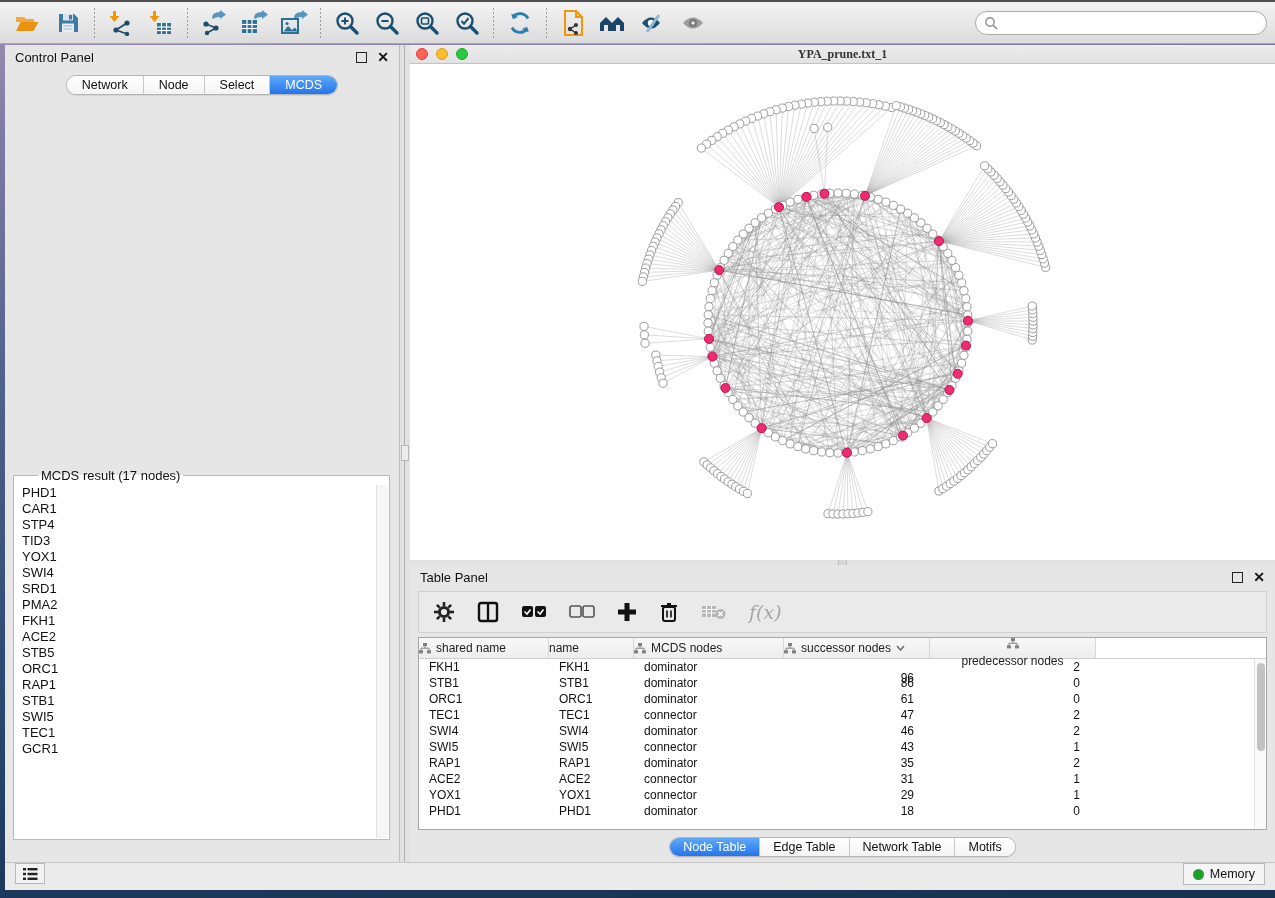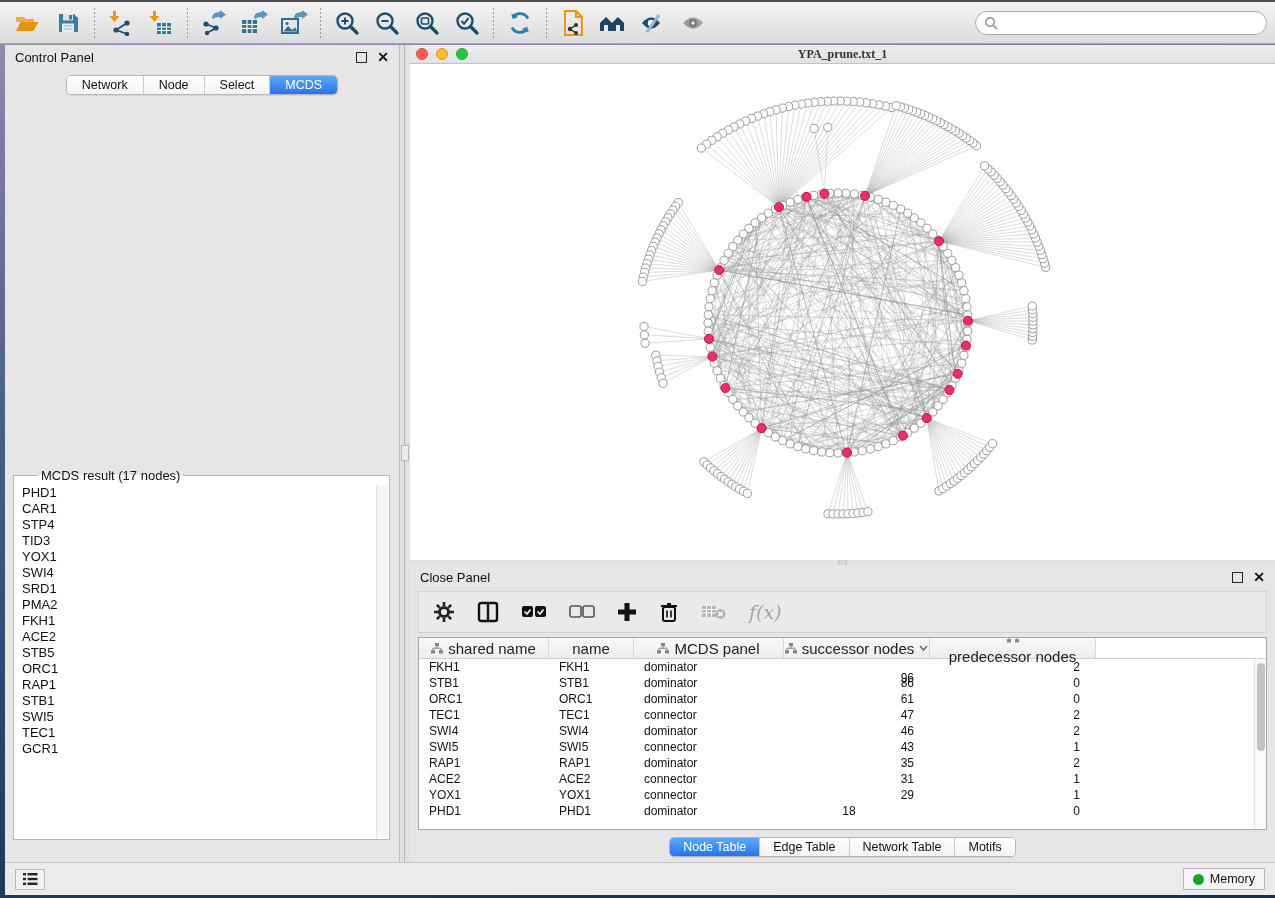--- a/index.html
+++ b/index.html
@@ -20,21 +20,21 @@
     border-radius:12px; display:flex; align-items:center; padding:0 8px; }
   .searchbox input { border:none; outline:none; flex:1; font-size:12px; background:transparent; font-family:"Liberation Sans",sans-serif; }
 
   
   .control-panel { position:absolute; left:5px; top:45px; width:395px; height:817px; background:#e6e6e6; border-right:1px solid #bdbdbd; }
   .panel-title { height:24px; display:flex; align-items:center; padding:0 10px; font-size:13px; color:#111; }
   .panel-title .sp { flex:1; }
   .float-ico { width:11px; height:11px; border:1.6px solid #222; margin-right:10px; }
   .close-ico { font-size:14px; font-weight:bold; color:#111; line-height:1; }
   .cp-tabs-row { display:flex; justify-content:center; margin-top:6px; }
-  .seg-group { display:inline-flex; border:1px solid #b6b6b6; border-radius:5px; background:#fff; overflow:hidden; box-shadow:0 1px 1px rgba(0,0,0,.08); }
+  .seg-group { display:inline-flex; border:1px solid #b6b6b6; border-radius:10px; background:#fff; overflow:hidden; box-shadow:0 1px 1px rgba(0,0,0,.08); }
   .seg { padding:2px 15px; font-size:12.5px; background:linear-gradient(#ffffff,#f4f4f4); color:#111; border-right:1px solid #c9c9c9; cursor:default; }
   .seg:last-child { border-right:none; }
   .seg.active { background:linear-gradient(#5fa9f9,#2474ec); color:#fff; }
   .cp-inner { position:absolute; left:8px; top:53px; width:379px; height:364px; background:#ebebeb;
     border:1px solid #d8d8d8; border-radius:6px; box-shadow:inset 0 1px 0 #f6f6f6; text-align:center; }
   .opt-label { margin-top:20px; font-size:13.5px; }
   .opt-select { margin:12px auto 0; width:313px; height:23px; background:#fff; border:1px solid #b4b4b4; border-radius:4px;
     display:flex; align-items:center; padding:0 2px 0 9px; font-size:13px; text-align:left; }
   .opt-select .lbl { flex:1; }
   .stepper { width:17px; height:17px; border-radius:4px; background:linear-gradient(#72b3fb,#2e7ceb);
@@ -70,35 +70,35 @@
   .net-canvas { position:relative; width:865px; height:495px; background:#fff; overflow:hidden; }
 
   
   .table-panel { position:absolute; left:410px; top:565px; width:865px; height:297px; background:#e6e6e6; }
   .tp-toolbar { position:absolute; left:8px; top:26px; right:8px; height:42px; background:#eaeaea;
     border:1px solid #d2d2d2; display:flex; align-items:center; gap:22px; padding:0 14px; }
   .tp-toolbar .ico { display:flex; align-items:center; justify-content:center; }
   .fx { font-family:"DejaVu Serif", serif; font-style:italic; font-size:19px; color:#a4a4a4;text-align:right; }
   .tbl-wrap { position:absolute; left:8px; top:72px; right:8px; bottom:32px; background:#fff; border:1px solid #a7a7a7; overflow:hidden; }
   .tbl-header { display:flex; height:21px; background:#fff; border-bottom:1px solid #cfcfcf; }
-  .th { display:flex; align-items:center; justify-content:center; gap:5px; background:linear-gradient(#f8f8f8,#ededed);
-    border-right:1px solid #d8d8d8; font-size:15px; color:#222; position:relative; }
+  .th { display:flex; align-items:center; justify-content:flex-start; gap:5px; background:linear-gradient(#f8f8f8,#ededed);
+    border-right:1px solid #d8d8d8; font-size:12px; color:#222; position:relative; }
   .th .tree-ico { flex:0 0 auto; }
   .tbl-body .tr { display:flex; height:16px; align-items:center; }
   .td { font-size:12px; color:#111; white-space:nowrap; overflow:hidden; }
   .td.l { text-align:left; padding-left:10px; }
   .td.r { text-align:right; padding-right:16px; }
   .tbl-scroll { position:absolute; top:21px; right:0; bottom:0; width:12px; background:#fafafa; border-left:1px solid #e3e3e3; }
   .tbl-scroll .thumb { position:absolute; left:2px; top:4px; width:8px; height:88px; background:#c3c3c3; border-radius:4px; }
   .tp-tabs { position:absolute; left:0; right:0; bottom:5px; display:flex; justify-content:center; }
   .tp-tabs .seg { padding:2px 13px; }
 
   
   .status-bar { position:absolute; left:5px; top:862px; width:1270px; height:28px; background:#ebebeb; border-top:1px solid #c6c6c6;
-    display:flex; align-items:center; padding:16px 10px; }
+    display:flex; padding:0 10px; }
   .list-btn { width:30px; height:21px; background:#f2f2f2; border:1px solid #b9b9b9; display:flex; align-items:center; justify-content:center; }
   .mem-btn { margin-left:auto; height:22px; background:#f5f5f5; border:1px solid #b9b9b9; display:flex; align-items:center; gap:6px; padding:0 9px; font-size:12.5px; }
   .mem-dot { width:11px; height:11px; border-radius:50%; background:#1ca02f; }
 </style>
 </head>
 <body>
 
 <div class="screen">
 
   <div class="topstrip"></div>
@@ -1181,21 +1181,21 @@
             <circle cx="302.42964258242114" cy="292.6464758633276" r="4.5" fill="#ee2d71" stroke="#c40d55" stroke-width="1"></circle>
             <circle cx="298.9690002866281" cy="274.84301464266923" r="4.5" fill="#ee2d71" stroke="#c40d55" stroke-width="1"></circle>
             <circle cx="309.23909050646193" cy="206.12423640014595" r="4.5" fill="#ee2d71" stroke="#c40d55" stroke-width="1"></circle>
           </g>
         </svg>
     </div>
   </div>
 
   <div class="table-panel">
     <div class="panel-title">
-      <span>Close Panel</span>
+      <span>Table Panel</span>
       <span class="sp"></span>
       <span class="float-ico"></span>
       <span class="close-ico">✕</span>
     </div>
     <div class="tp-toolbar">
       <span class="ico">
         <svg width="22" height="22" viewBox="0 0 22 22">
           <circle cx="11" cy="11" r="4.6" fill="none" stroke="#222" stroke-width="3"></circle>
           <g stroke="#222" stroke-width="2.6">
             <line x1="11" y1="1" x2="11" y2="5"></line>
@@ -1272,21 +1272,21 @@
           <div class="th" style="width: 85px;">
             <span>name</span>
           </div>
           <div class="th" style="width: 150px;">
             <svg class="tree-ico" width="12" height="11" viewBox="0 0 12 11">
               <rect x="4" y="0" width="4" height="3.2" fill="#828282"></rect>
               <rect x="0" y="7.2" width="4" height="3.2" fill="#828282"></rect>
               <rect x="8" y="7.2" width="4" height="3.2" fill="#828282"></rect>
               <path d="M6 3.2v2M2 7.2v-2h8v2" fill="none" stroke="#828282" stroke-width="1"></path>
             </svg>
-            <span>MCDS panel</span>
+            <span>MCDS nodes</span>
           </div>
           <div class="th" style="width: 146px;">
             <svg class="tree-ico" width="12" height="11" viewBox="0 0 12 11">
               <rect x="4" y="0" width="4" height="3.2" fill="#828282"></rect>
               <rect x="0" y="7.2" width="4" height="3.2" fill="#828282"></rect>
               <rect x="8" y="7.2" width="4" height="3.2" fill="#828282"></rect>
               <path d="M6 3.2v2M2 7.2v-2h8v2" fill="none" stroke="#828282" stroke-width="1"></path>
             </svg>
             <span>successor nodes</span>
             <svg width="9" height="6" viewBox="0 0 9 6">
@@ -1364,21 +1364,21 @@
             <div class="td l" style="width: 130px;">YOX1</div>
             <div class="td l" style="width: 85px;">YOX1</div>
             <div class="td l" style="width: 150px;">connector</div>
             <div class="td r" style="width: 146px;">29</div>
             <div class="td r" style="width: 166px;">1</div>
           </div>
           <div class="tr">
             <div class="td l" style="width: 130px;">PHD1</div>
             <div class="td l" style="width: 85px;">PHD1</div>
             <div class="td l" style="width: 150px;">dominator</div>
-            <div class="td r" style="width: 146px; text-align: center;">18</div>
+            <div class="td r" style="width: 146px;">18</div>
             <div class="td r" style="width: 166px;">0</div>
           </div>
         </div>
       <div class="tbl-scroll">
           <div class="thumb"></div>
         </div>
     </div>
     <div class="tp-tabs">
       <div class="seg-group" id="tbl-tabs">
           <div class="seg active">Node Table</div>

